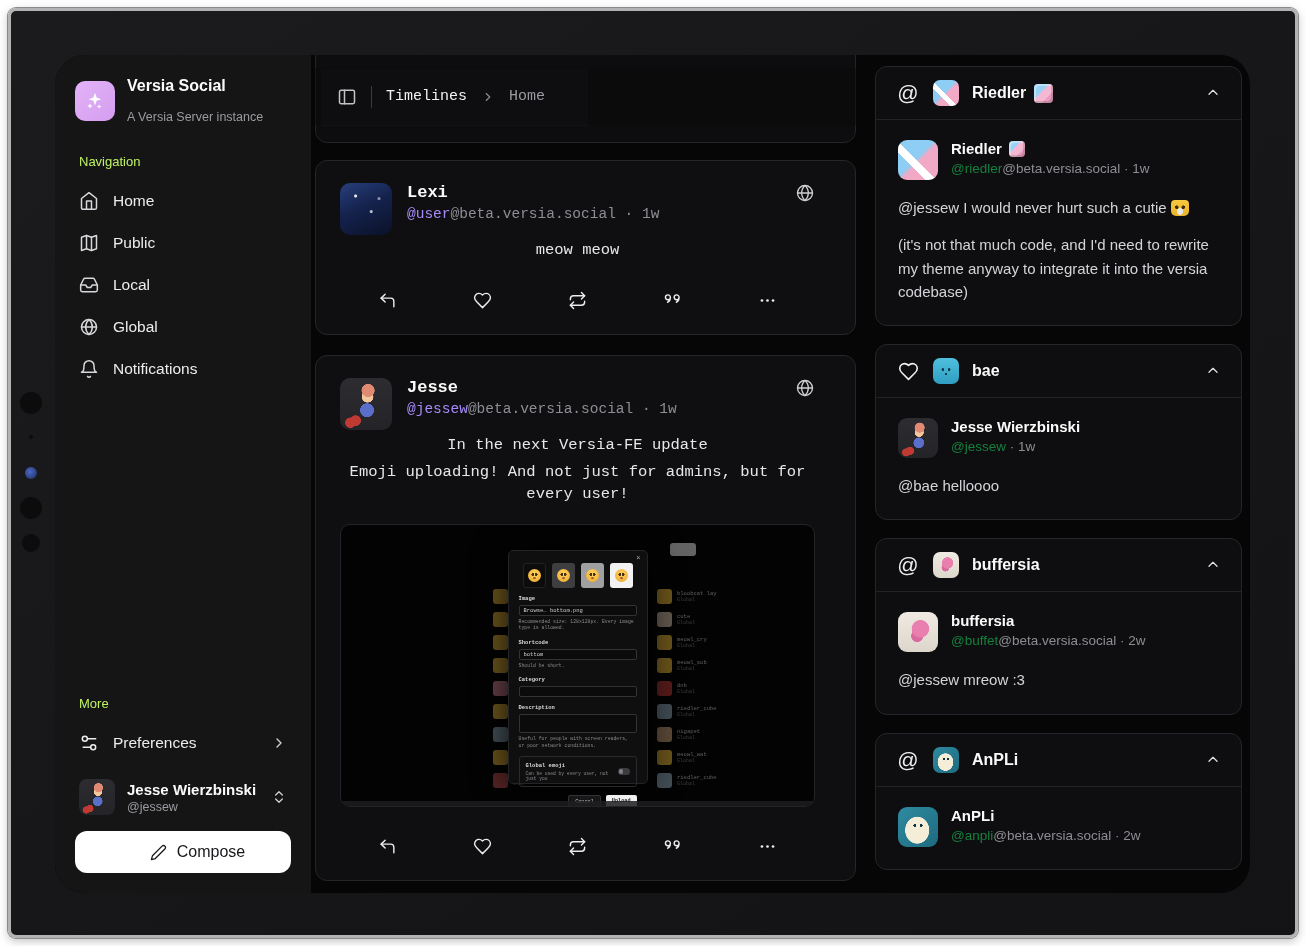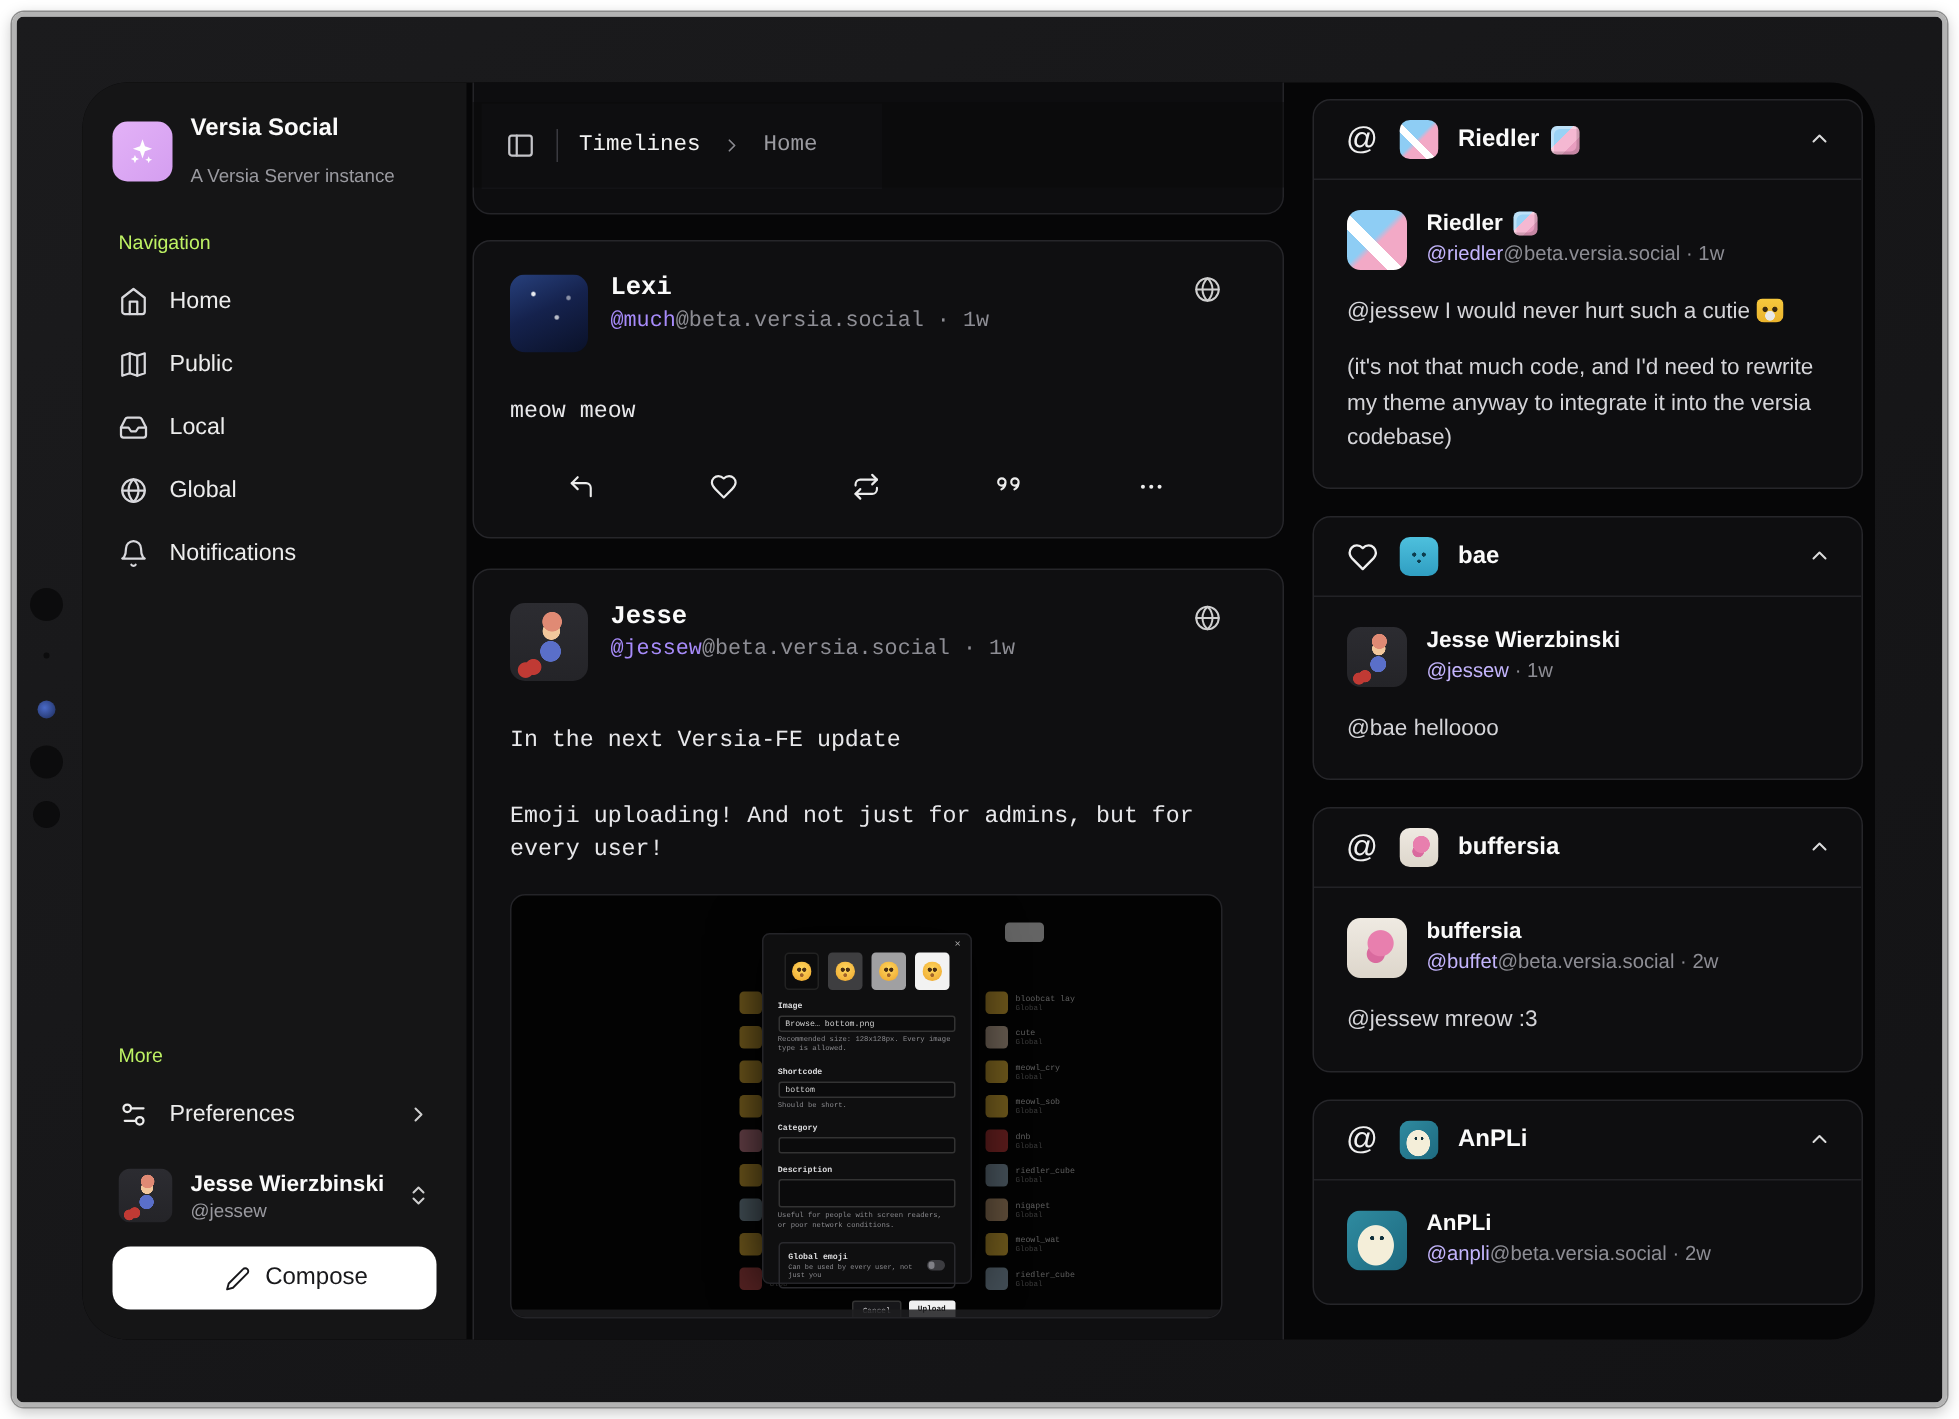--- a/index.html
+++ b/index.html
@@ -87,21 +87,21 @@
   .crumb-b { font-size:15px; color:#9a9aa0; }
   .icon-btn { background:none; border:none; color:#c4c4c8; cursor:pointer; display:flex; align-items:center; }
 
   .feed { position:absolute; left:0; right:0; top:105px; display:flex; flex-direction:column; gap:20px; }
   .post-card { border:1px solid #26262a; background:#0f0f11; border-radius:12px; padding:22px 40px 18px 24px;font-family:Liberation Mono, monospace; }
   .post-head { display:flex; align-items:flex-start; gap:15px; }
   .post-head .grow { flex:1; }
   .pname { font-size:17px; font-weight:700; color:#fafafa; }
   .phandle { font-size:14.5px; margin-top:4px; color:#8d8d94; }
   .phandle .u { color:#a78bfa; }
-  .ptext { font-size:15.5px; color:#e7e7ea; margin-top:28px; line-height:1.45; }
+  .ptext { font-size:15.5px; color:#e7e7ea; margin-top:4px; line-height:1.45;text-align:center; }
   .actions { display:flex; justify-content:space-around; align-items:center; margin-top:26px; padding:4px 0 6px 0; }
   .actions .icon-btn { color:#ececec; }
 
   
   .attachment { margin-top:18px; width:100%; height:283px; border-radius:10px; border:1px solid #242428;
     background:#030303; position:relative; overflow:hidden; cursor:pointer; }
   .shot-col { position:absolute; top:64px; display:flex; flex-direction:column; gap:8px; opacity:.45; }
   .shot-row { display:flex; align-items:center; gap:5px; height:15px; }
   .shot-tile { width:15px; height:15px; border-radius:3px; flex:0 0 auto; }
   .shot-nm { font-size:5.5px; color:#c8c8c8; line-height:1.3; }
@@ -145,21 +145,21 @@
   .notif-card { border:1px solid #26262a; background:#0e0e10; border-radius:12px; overflow:hidden; }
   .notif-head { display:flex; align-items:center; gap:13px; padding:13px 20px; border-bottom:1px solid #222226; }
   .notif-head .grow { flex:1; }
   .mention-glyph { font-size:21px; font-weight:500; color:#f0f0f0; width:24px; text-align:center; }
   .heart-glyph { color:#f0f0f0; width:24px; display:flex; justify-content:center; }
   .ntitle { font-size:16px; font-weight:700; color:#fafafa; display:flex; align-items:center; gap:8px; }
   .notif-body { padding:20px 22px 22px 22px; }
   .nb-head { display:flex; align-items:flex-start; gap:13px; }
   .nbname { font-size:15px; font-weight:700; color:#fafafa; display:flex; align-items:center; gap:7px; }
   .nbhandle { font-size:13.5px; margin-top:4px; color:#8d8d94; }
-  .nbhandle .u { color:#c4b5fd; }
+  .nbhandle .u { color:#15803d; }
   .ntext { font-size:15px; color:#d4d4d8; margin-top:16px; line-height:1.55; }
   .ntext + .ntext { margin-top:14px; }
   .emoji-cube { width:19px; height:19px; border-radius:4px; display:inline-block; vertical-align:-3px;
     background:linear-gradient(135deg,#9ad2f5 0 40%,#f5b8d2 40% 70%,#e89ec0 70% 100%);
     box-shadow:inset -2px -2px 0 rgba(0,0,0,.15), inset 2px 2px 0 rgba(255,255,255,.35); }
   .emoji-cube.sm { width:16px; height:16px; }
   .emoji-cat { width:18px; height:16px; border-radius:4px 4px 5px 5px; display:inline-block; vertical-align:-3px;
     margin-left:4px; background:
     radial-gradient(circle at 32% 45%, #3a2a10 0 1.5px, transparent 2px),
     radial-gradient(circle at 68% 45%, #3a2a10 0 1.5px, transparent 2px),
@@ -289,21 +289,21 @@
       </div>
 
       <div class="feed">
 
         <article class="post-card">
           <div class="post-head">
             <div class="av av-52 av-lexi"></div>
             <div class="grow">
               <div class="pname">Lexi</div>
               <div class="phandle">
-                <span class="u">@much</span><span>@beta.versia.social</span>
+                <span class="u">@user</span><span>@beta.versia.social</span>
                 <span>· 1w</span>
               </div>
             </div>
             <svg width="20" height="20" viewBox="0 0 24 24" fill="none" stroke="#cfcfcf" stroke-width="1.6" stroke-linecap="round" stroke-linejoin="round">
                 <circle cx="12" cy="12" r="9"></circle>
                 <line x1="3" y1="12" x2="21" y2="12"></line>
                 <path d="M12 3c2.5 2.3 4 5.6 4 9s-1.5 6.7-4 9c-2.5-2.3-4-5.6-4-9s1.5-6.7 4-9z"></path>
               </svg>
           </div>
           <p class="ptext">meow meow</p>

